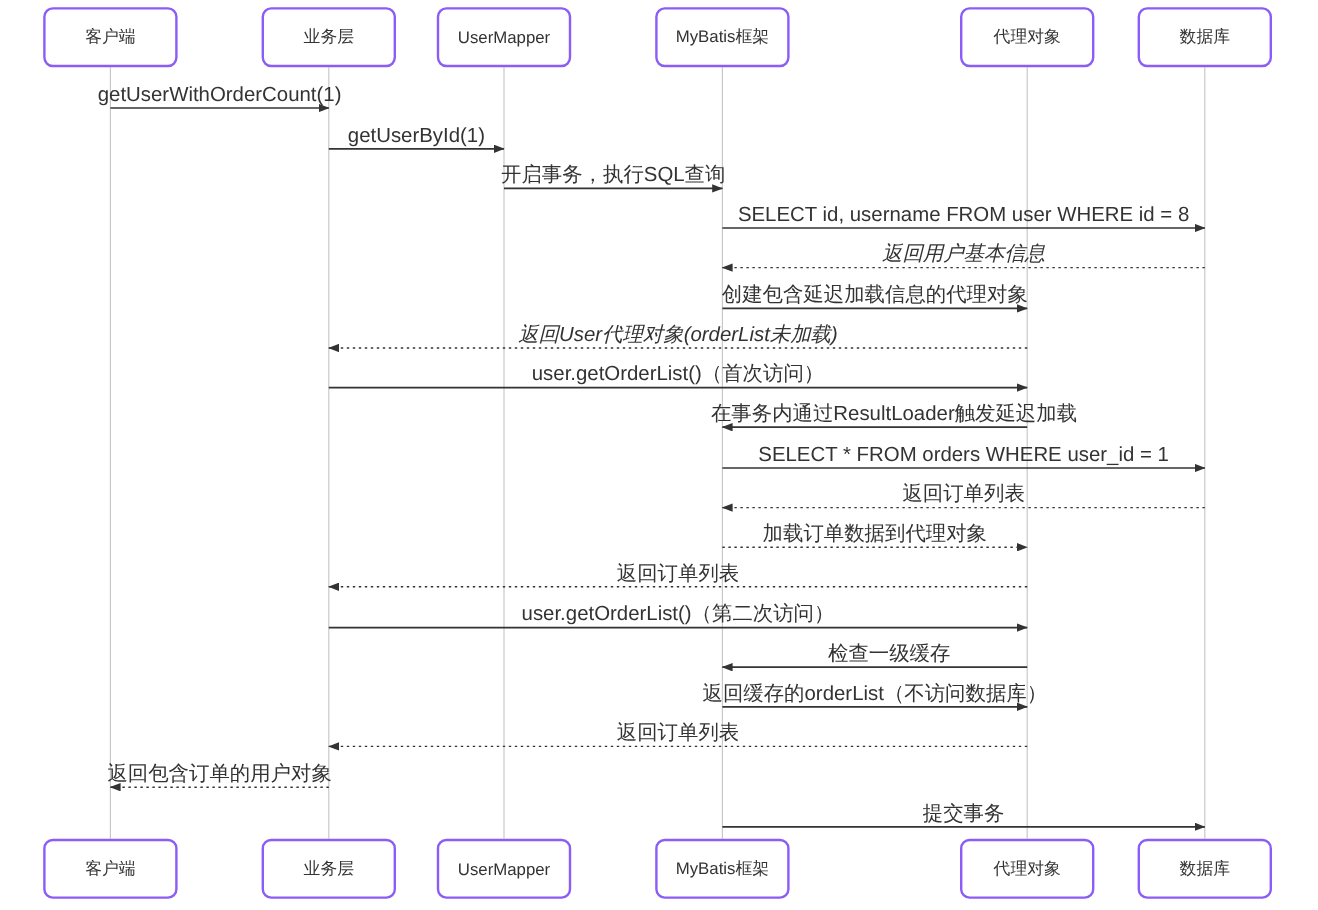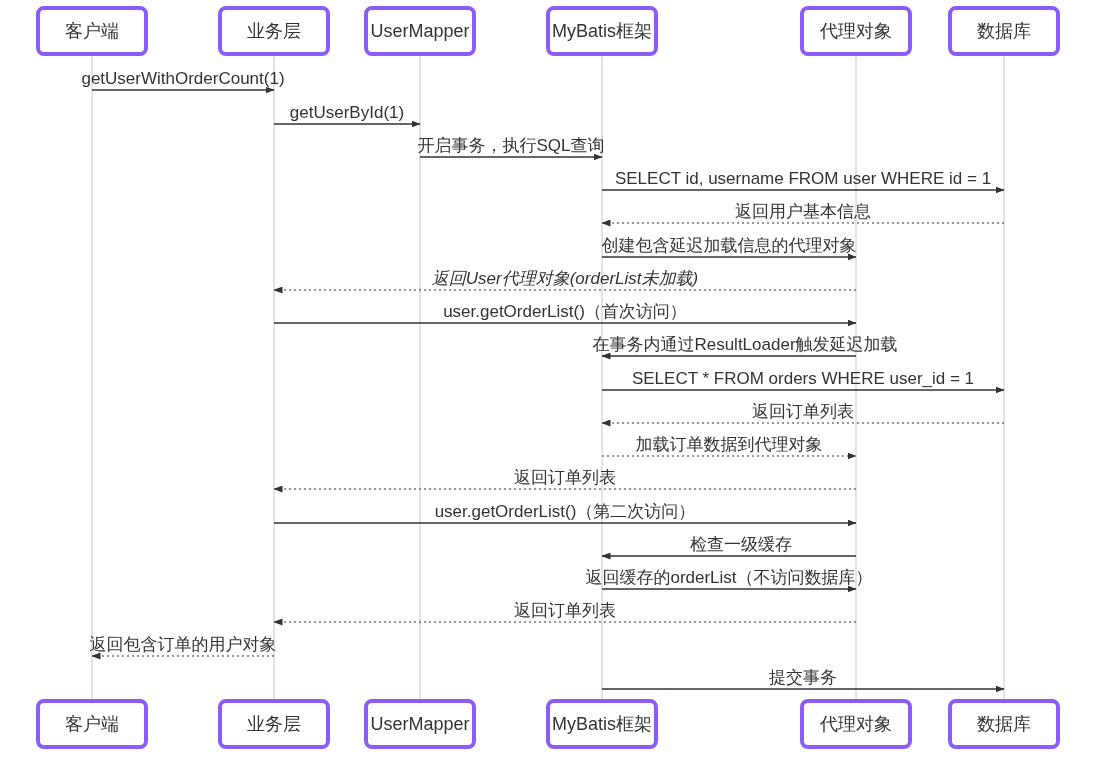--- a/index.html
+++ b/index.html
@@ -8,27 +8,27 @@
     background:#ffffff;
     font-family:"Liberation Sans","DejaVu Sans",sans-serif;
     overflow:hidden;
   }
   #diagram{position:relative;width:1098px;height:758px;}
   #svg-layer{position:absolute;left:0;top:0;width:1098px;height:758px;}
 
   .actor-box{
     position:absolute;
     box-sizing:border-box;
-    border:4px solid #8b5cf6;
+    border:2px solid #8b5cf6;
     border-radius:8px;
     background:#ffffff;
     display:flex;
     align-items:center;
     justify-content:center;
-    font-size:18px;
+    font-size:14px;
     color:#333333;
     white-space:nowrap;
     z-index:3;
   }
   .msg-label{
     position:absolute;
     transform:translateX(-50%);
     font-size:17px;
     color:#333333;
     white-space:nowrap;
@@ -115,22 +115,22 @@
         <span>代理对象</span>
       </div>
       <div class="actor-box" style="left: 948px; top: 699px; width: 112px; height: 50px;">
         <span>数据库</span>
       </div>
     </div>
   <div id="labels-layer">
       <div class="msg-label" style="left: 183px; top: 72px;">getUserWithOrderCount(1)</div>
       <div class="msg-label" style="left: 347px; top: 106px;">getUserById(1)</div>
       <div class="msg-label" style="left: 511px; top: 139px;">开启事务，执行SQL查询</div>
-      <div class="msg-label" style="left: 803px; top: 172px;">SELECT id, username FROM user WHERE id = 1</div>
-      <div class="msg-label" style="left: 803px; top: 205px;">返回用户基本信息</div>
+      <div class="msg-label" style="left: 803px; top: 172px;">SELECT id, username FROM user WHERE id = 8</div>
+      <div class="msg-label" style="left: 803px; top: 205px; font-style: italic;">返回用户基本信息</div>
       <div class="msg-label" style="left: 729px; top: 239px;">创建包含延迟加载信息的代理对象</div>
       <div class="msg-label" style="left: 565px; top: 272px; font-style: italic;">返回User代理对象(orderList未加载)</div>
       <div class="msg-label" style="left: 565px; top: 305px;">user.getOrderList()（首次访问）</div>
       <div class="msg-label" style="left: 729px; top: 338px; margin-left: 16px;">在事务内通过ResultLoader触发延迟加载</div>
       <div class="msg-label" style="left: 803px; top: 372px; text-align: center;">SELECT * FROM orders WHERE user_id = 1</div>
       <div class="msg-label" style="left: 803px; top: 405px;">返回订单列表</div>
       <div class="msg-label" style="left: 729px; top: 438px;">加载订单数据到代理对象</div>
       <div class="msg-label" style="left: 565px; top: 471px;">返回订单列表</div>
       <div class="msg-label" style="left: 565px; top: 505px;">user.getOrderList()（第二次访问）</div>
       <div class="msg-label" style="left: 729px; top: 538px; margin-left: 12px;">检查一级缓存</div>

